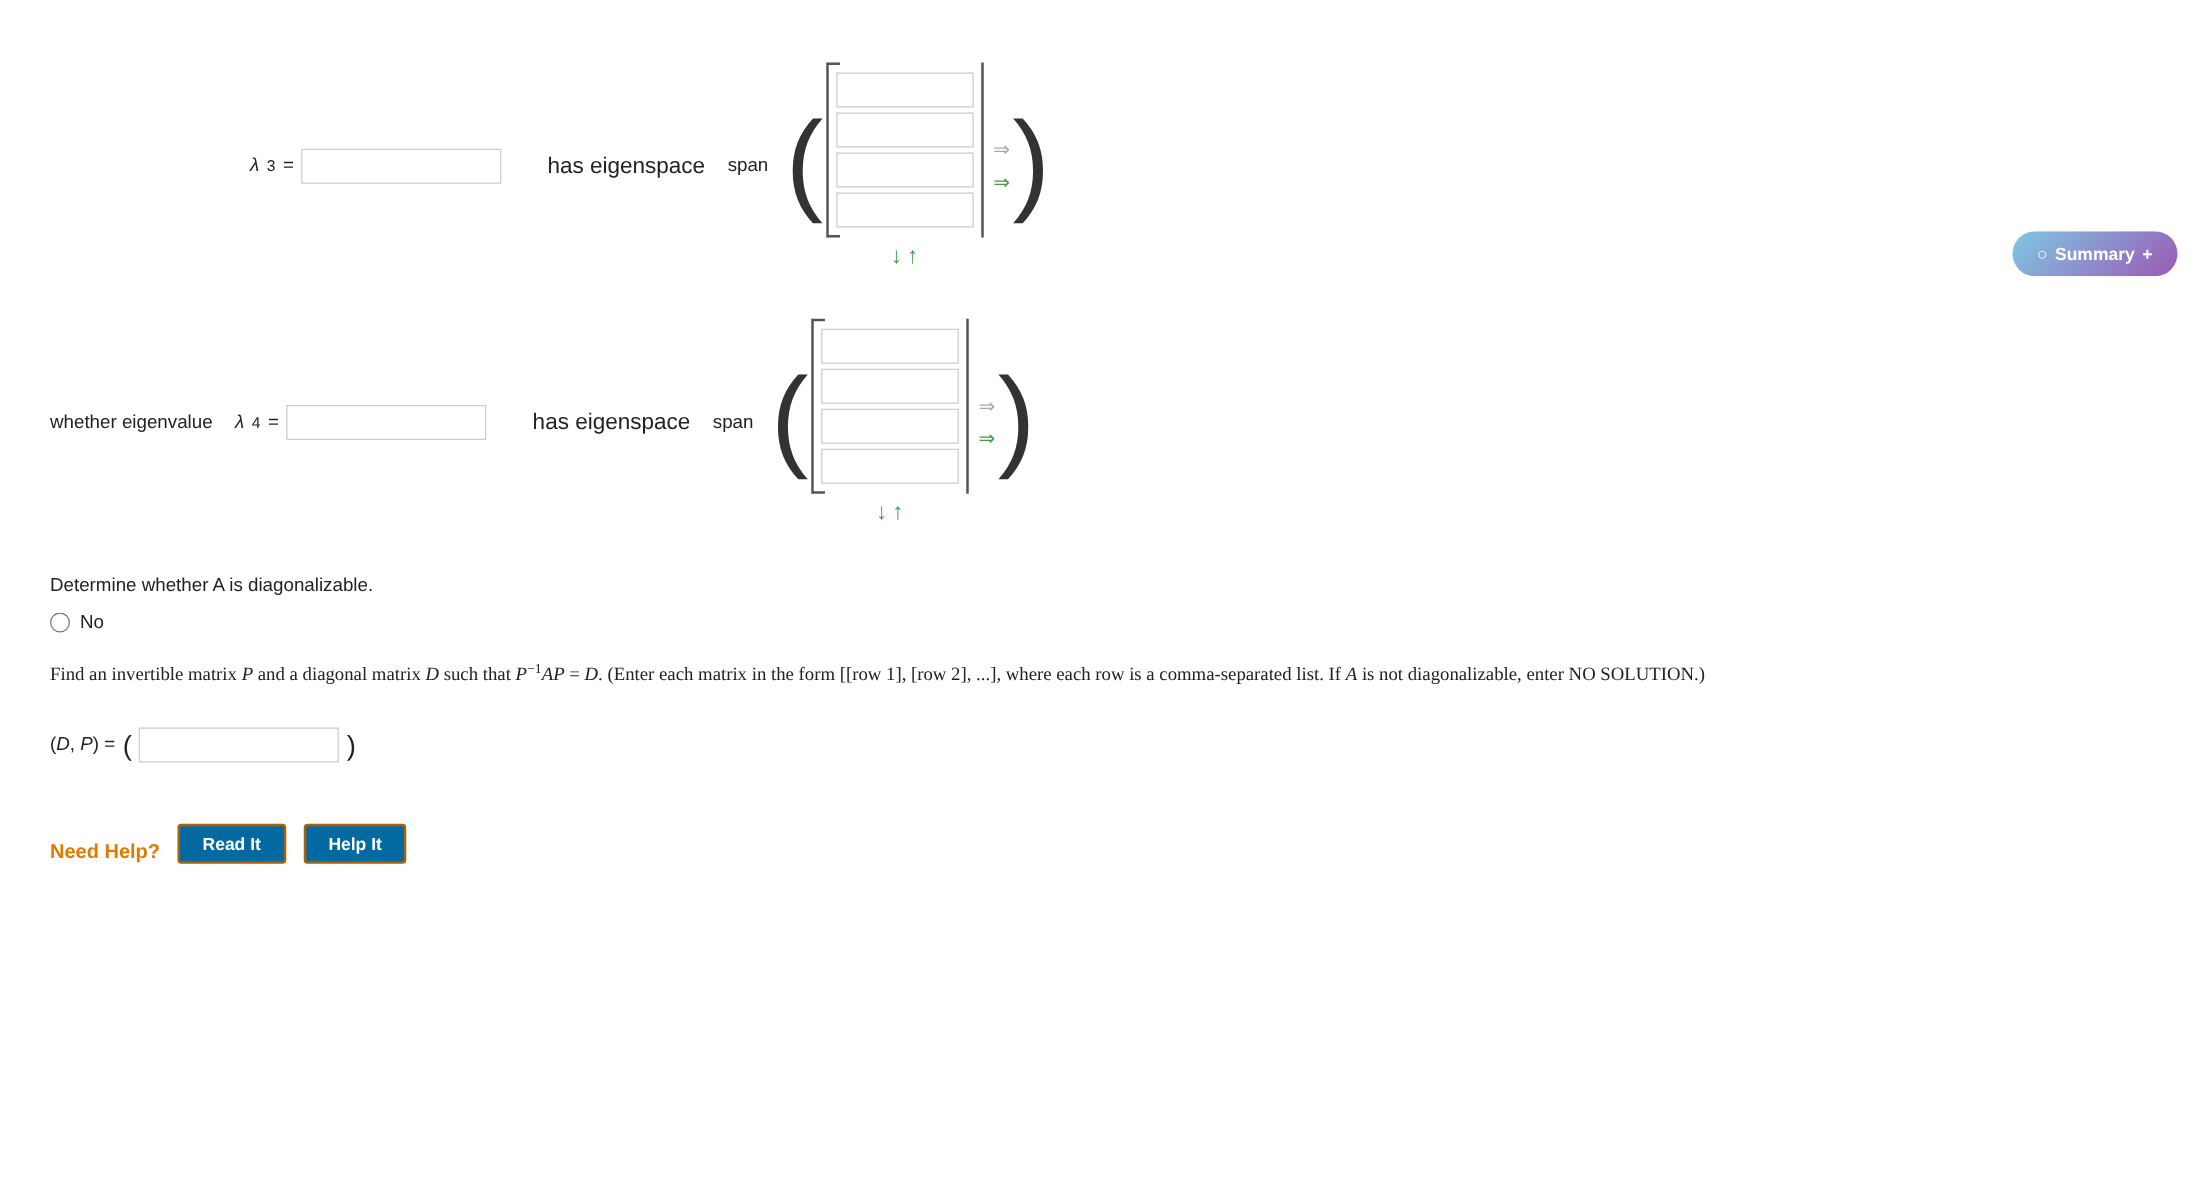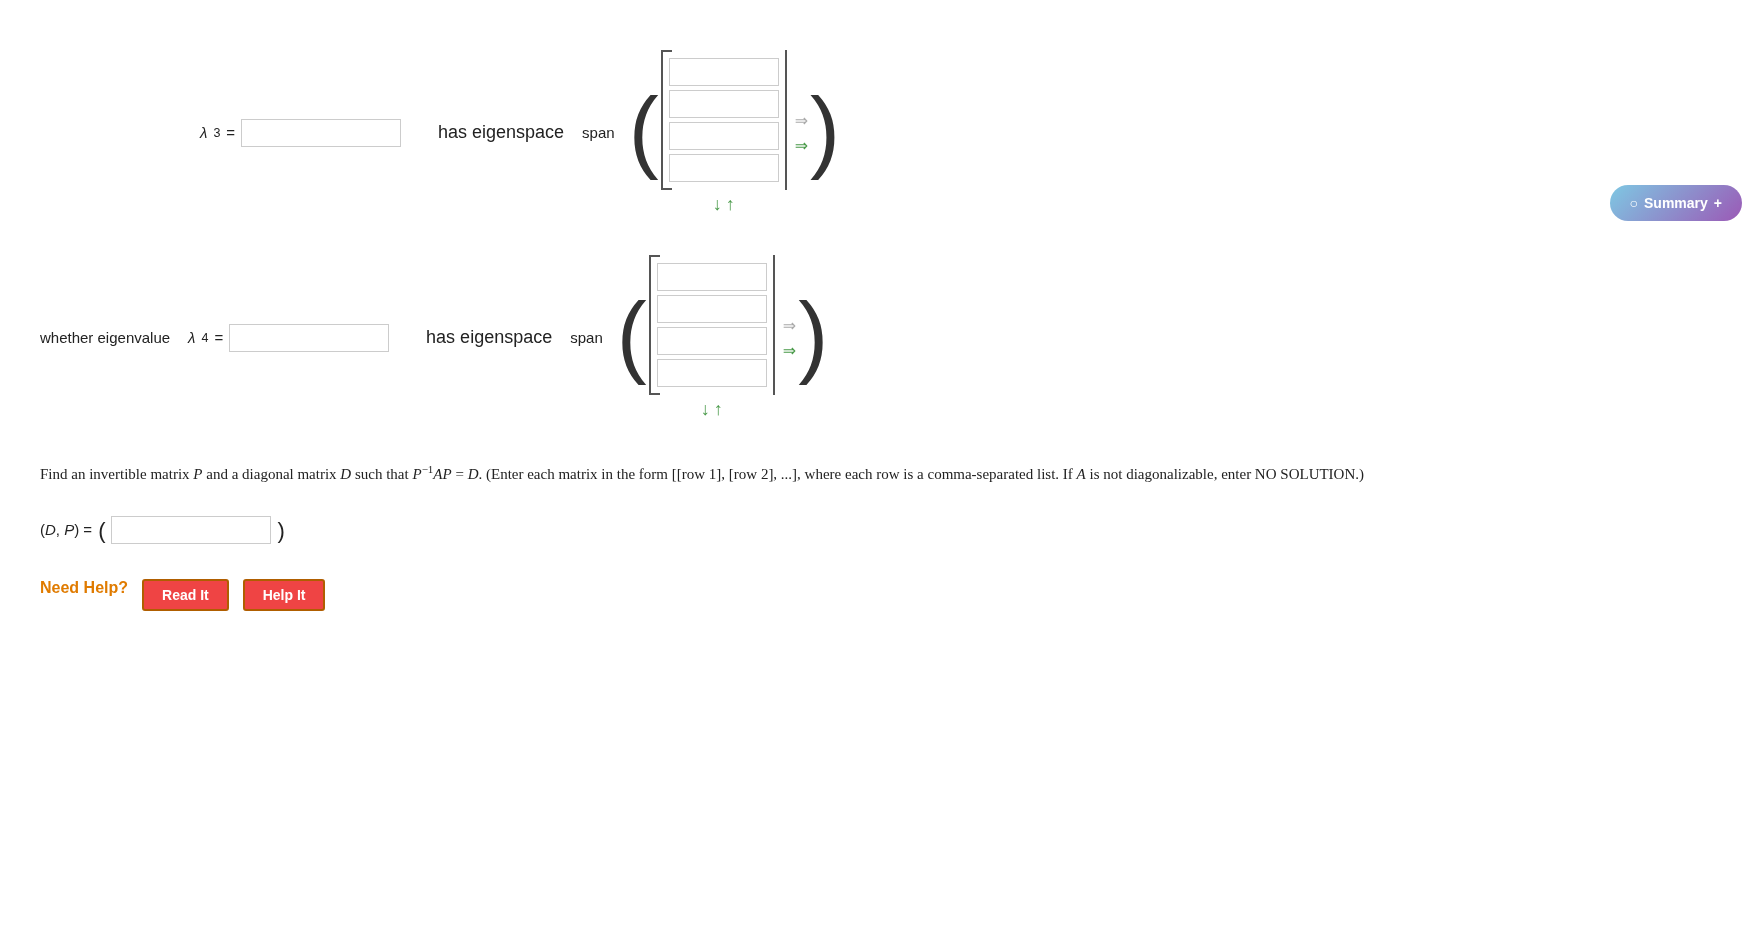--- a/index.html
+++ b/index.html
@@ -200,33 +200,33 @@
       width: 160px;
       height: 28px;
       padding: 2px 6px;
       font-size: 14px;
       outline: none;
     }
 
     
     .need-help-section {
       display: flex;
-      align-items: flex-start;
+      align-items: flex-end;
       gap: 14px;
-      margin-top: 30px;
+      margin-top: 44px;
     }
 
     .need-help-label {
       color: #e07b00;
       font-weight: bold;
       font-size: 16px;
     }
 
     .help-button {
-      background: #ef4444;
+      background: #0369a1;
       color: #fff;
       border: 2px solid #b05e00;
       padding: 6px 18px;
       font-size: 14px;
       font-weight: bold;
       cursor: pointer;
       border-radius: 3px;
     }
 
     
@@ -323,20 +323,25 @@
       </div>
       <div class="matrix-arrows">
         <span class="arrow-gray">⇒</span>
         <span class="arrow-green">⇒</span>
       </div>
       <span class="paren-right">)</span>
     </div>
   </div>
 
   <div class="diagonalizable-section">
+    <p>Determine whether A is diagonalizable.</p>
+    <div class="radio-option">
+      <input type="radio" name="diagonalizable" id="no-radio" style="">
+      <label for="no-radio">No</label>
+    </div>
   </div>
 
   <div class="find-matrix-section">
     <p>
       Find an invertible matrix <span class="italic">P</span> and a diagonal matrix <span class="italic">D</span> such that <span class="italic">P</span><sup>−1</sup><span class="italic">AP</span> = <span class="italic">D</span>. (Enter each matrix in the form [[row 1], [row 2], ...], where each row is a comma-separated list. If <span class="italic">A</span> is not diagonalizable, enter NO SOLUTION.)
     </p>
     <div class="dp-row">
       <span>(<span class="italic">D</span>, <span class="italic">P</span>) =</span>
       <span style="font-size:22px;">(</span>
       <input type="text" class="dp-input" value="" style="">

